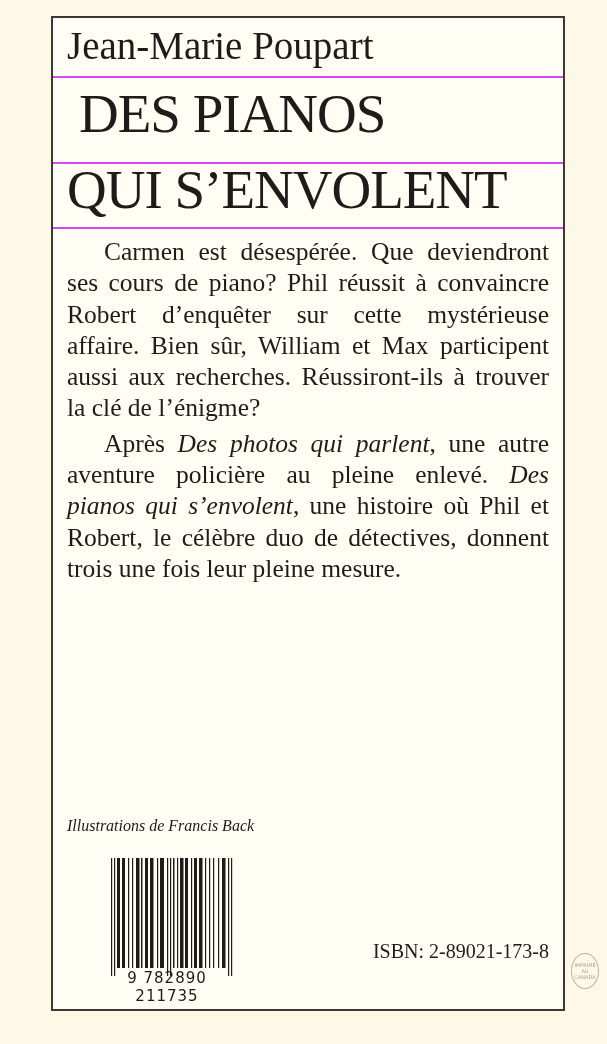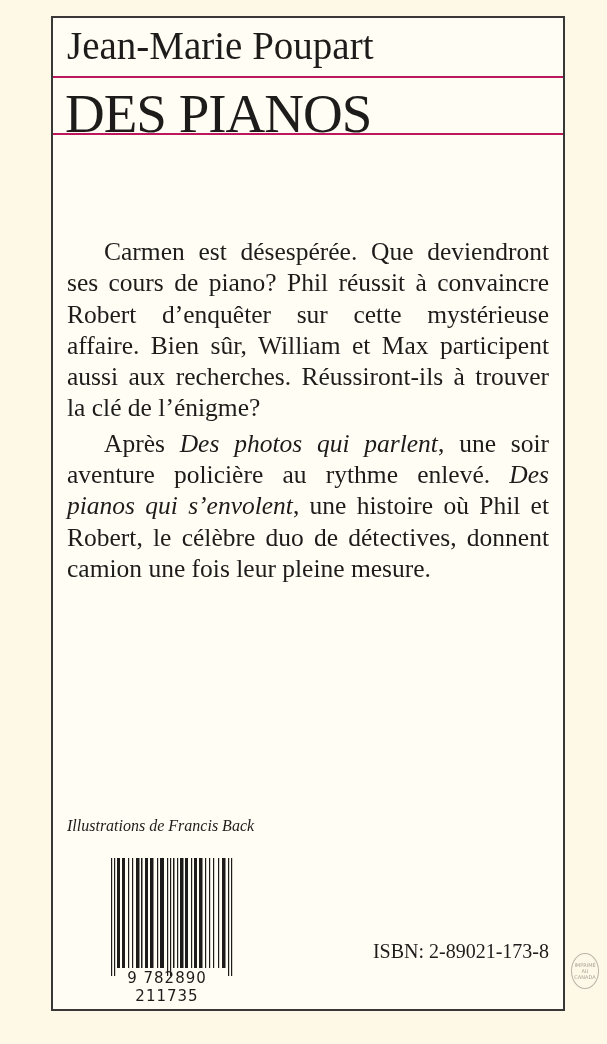--- a/index.html
+++ b/index.html
@@ -14,26 +14,26 @@
   .cover-box {
     position: absolute;
     left: 51px; top: 16px;
     width: 514px; height: 995px;
     border: 2px solid #3a3836;
     background: #fffdf4;
     box-sizing: border-box;
   }
   .row {
     position: absolute; left: 0; right: 0;
-    border-bottom: 2px solid #be185d;
+    border-bottom: 2px solid #d946ef;
     box-sizing: border-box;
     white-space: nowrap;
   }
   .author { top: 0; height: 60px; font-size: 39px; padding-left: 14px; line-height: 56px; }
-  .title1 { top: 60px; height: 57px; font-size: 55px; padding-left: 12px; line-height: 72px; letter-spacing: -1px; }
+  .title1 { top: 60px; height: 86px; font-size: 55px; padding-left: 26px; line-height: 72px; letter-spacing: -1px; }
   .title2 { top: 135px; height: 76px; font-size: 55px; padding-left: 14px; line-height: 74px; letter-spacing: -1px; }
   .body-text {
     position: absolute;
     left: 14px; right: 14px; top: 218px;
     font-size: 25.5px;
     line-height: 31.3px;
     text-align: justify;
   }
   .body-text p { margin: 0; text-indent: 37px; }
   .body-text p + p { margin-top: 4px; }
@@ -71,24 +71,25 @@
     display: flex; align-items: center; justify-content: center;
     text-align: center; line-height: 6px;
   }
 </style>
 </head>
 <body>
 
 <div class="cover-box">
   <div class="row author">Jean-Marie Poupart</div>
   <div class="row title1">DES PIANOS</div>
+  <div class="row title2">QUI S’ENVOLENT</div>
 
   <div class="body-text">
     <p>Carmen est désespérée. Que deviendront ses cours de piano? Phil réussit à convaincre Robert d’enquêter sur cette mystérieuse affaire. Bien sûr, William et Max participent aussi aux recherches. Réussiront-ils à trouver la clé de l’énigme?</p>
-    <p><span>Après </span><em>Des photos qui parlent</em><span>, une soir aventure policière au rythme enlevé. </span><em>Des pianos qui s’envolent</em><span>, une histoire où Phil et Robert, le célèbre duo de détectives, donnent camion une fois leur pleine mesure.</span></p>
+    <p><span>Après </span><em>Des photos qui parlent</em><span>, une autre aventure policière au pleine enlevé. </span><em>Des pianos qui s’envolent</em><span>, une histoire où Phil et Robert, le célèbre duo de détectives, donnent trois une fois leur pleine mesure.</span></p>
   </div>
 
   <div class="credit">Illustrations de Francis Back</div>
 
   <div class="barcode">
     <svg class="barcode-bars" viewBox="0 0 124 118" preserveAspectRatio="none">
       <g fill="#1e1c1a">
         <rect x="0" y="0" width="1.2" height="118"></rect>
           <rect x="3" y="0" width="1.2" height="118"></rect>
         <rect x="6" y="0" width="3" height="110"></rect>

